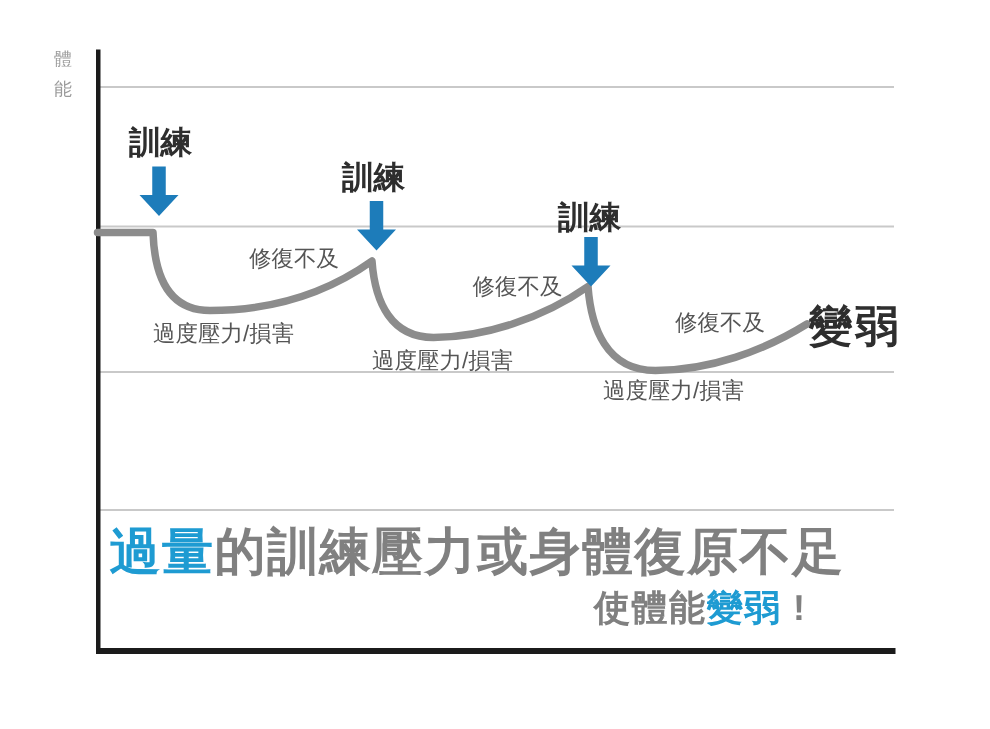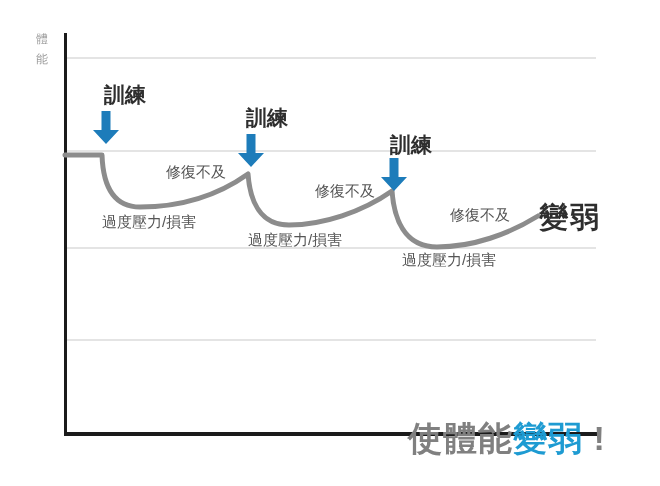--- a/index.html
+++ b/index.html
@@ -7,31 +7,31 @@
     position:relative;width:660px;height:486px;background:#ffffff;overflow:hidden;
     font-family:"Liberation Sans","DejaVu Sans",sans-serif;
   }
   .plot{position:absolute;left:0;top:0;}
   .grid{stroke:var(--grid-gray,#c9c9c9);stroke-width:1.2;}
   .axis{stroke:var(--axis-black,#1b1b1b);stroke-width:3;}
   .axis-x{stroke-width:4;}
   .curve{fill:none;stroke:var(--curve-gray,#8c8c8c);stroke-width:5;stroke-linecap:round;stroke-linejoin:round;}
   .arrow{fill:var(--arrow-blue,#1d7cba);}
   .lbl{position:absolute;white-space:nowrap;}
-  .lbl-train{font-size:21px;font-weight:600;color:var(--ink,#2e2e2e);margin-left:18px;}
+  .lbl-train{font-size:21px;font-weight:600;color:var(--ink,#2e2e2e);}
   .lbl-small{font-size:15px;color:var(--label-gray,#555555);}
   .lbl-weaken{font-size:29px;font-weight:700;color:var(--ink,#2e2e2e);letter-spacing:2px;}
   .ylabel{
     position:absolute;left:36px;top:29px;width:22px;
     font-size:12px;line-height:20px;color:var(--muted-gray,#9a9a9a);
     word-break:break-all;white-space:normal;
   }
   .summary{position:absolute;font-weight:600;color:var(--text-gray,#808080);letter-spacing:1px;white-space:nowrap;}
   .summary-1{left:73px;top:345px;font-size:34px;}
-  .summary-2{left:408px;top:389px;font-size:34px;margin-top:27px;}
+  .summary-2{left:396px;top:389px;font-size:24px;}
   .blue{color:var(--accent-blue,#1e9bd2);}
 </style>
 </head>
 <body>
 
 <div class="stage">
 
   <svg class="plot" width="660" height="486" viewBox="0 0 660 486">
     <line class="grid" x1="66" y1="58" x2="596" y2="58"></line>
     <line class="grid" x1="66" y1="151" x2="596" y2="151"></line>
@@ -63,17 +63,20 @@
   <div class="lbl lbl-small" style="left:166px;top:163px;">修復不及</div>
   <div class="lbl lbl-small" style="left:315px;top:182px;">修復不及</div>
   <div class="lbl lbl-small" style="left:450px;top:206px;">修復不及</div>
 
   <div class="lbl lbl-small" style="left:102px;top:213px;">過度壓力/損害</div>
   <div class="lbl lbl-small" style="left:248px;top:231px;">過度壓力/損害</div>
   <div class="lbl lbl-small" style="left:402px;top:251px;">過度壓力/損害</div>
 
   <div class="lbl lbl-weaken" style="left:539px;top:198px;">變弱</div>
 
+  <div class="summary summary-1">
+    <span class="blue">過量</span><span>的訓練壓力或身體復原不足</span>
+  </div>
   <div class="summary summary-2">
     <span>使體能</span><span class="blue">變弱</span><span> !</span>
   </div>
 
 </div>
 
 </body></html>

